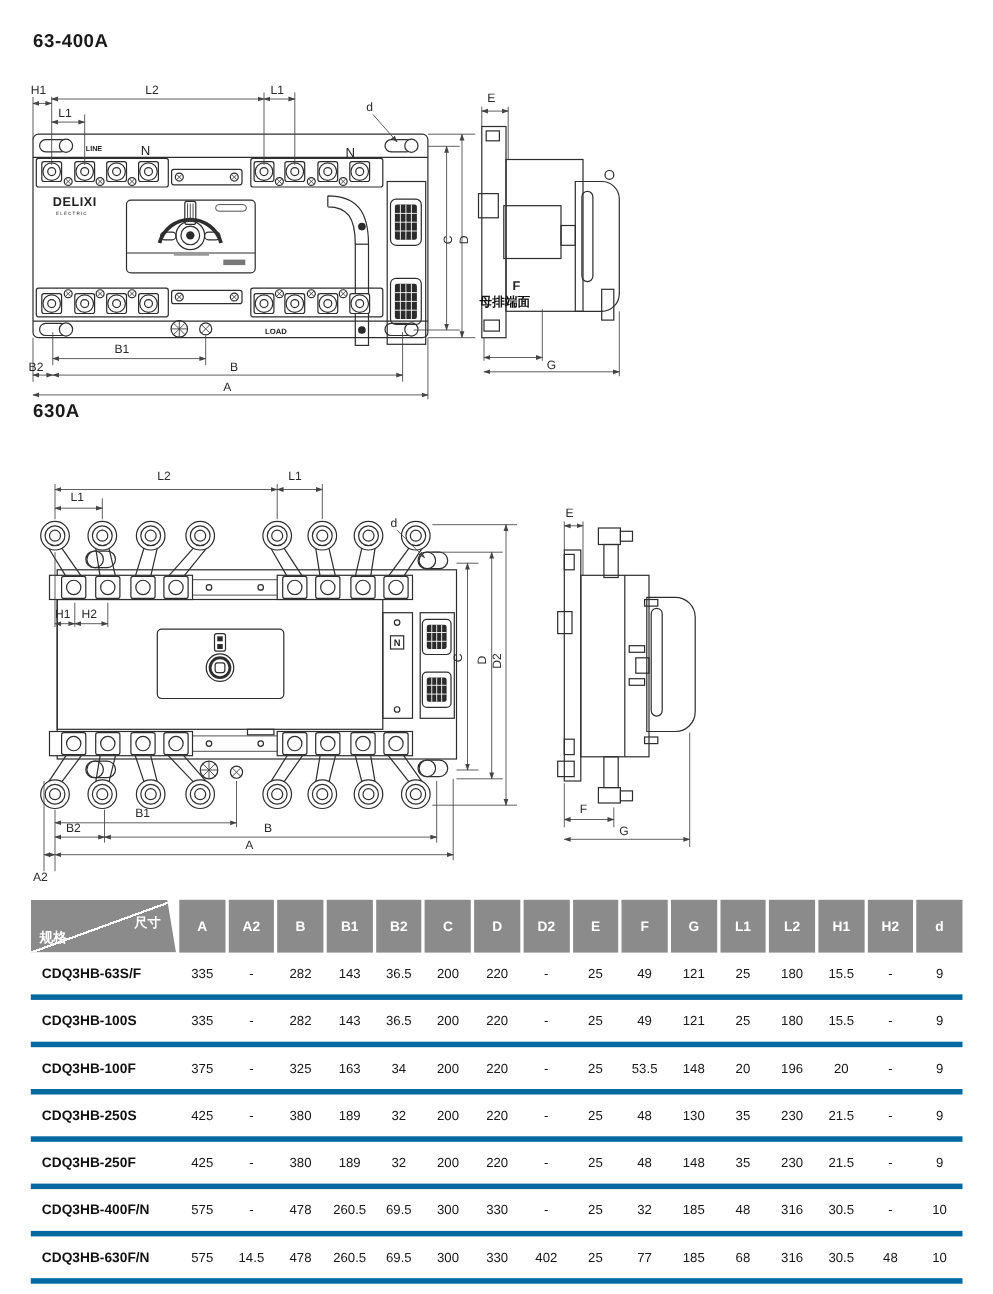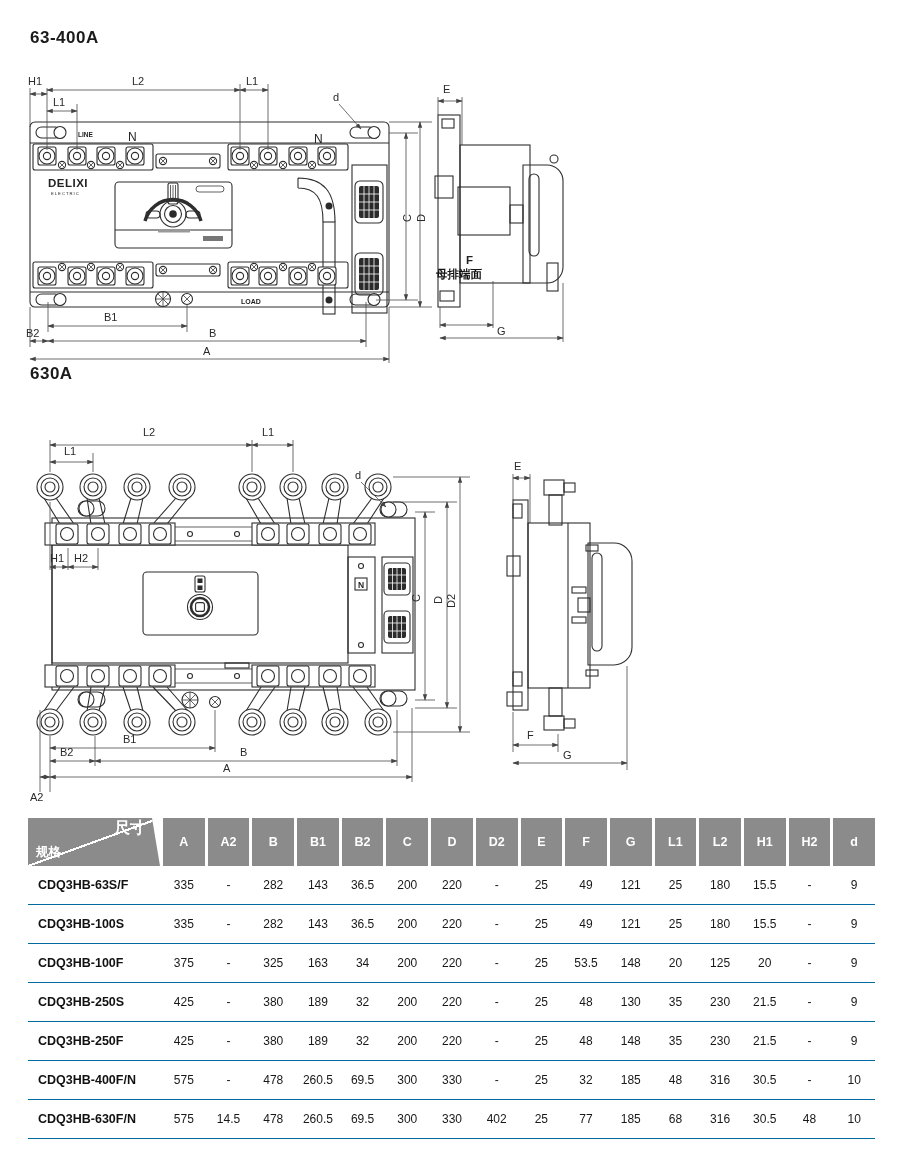--- a/index.html
+++ b/index.html
@@ -23,23 +23,23 @@
   .dim-table{position:absolute;left:28px;top:818px;width:847px;}
   .tgrid{display:grid;grid-template-columns:132px repeat(16,1fr);column-gap:3px;}
   .thead-row{height:48px;}
   .th{background:#8b8b8b;color:#fff;font-size:12.5px;font-weight:bold;
       display:flex;align-items:center;justify-content:center;}
   .corner{position:relative;background:#8b8b8b;
       clip-path:polygon(0 0,calc(100% - 8px) 0,100% 100%,0 100%);
       background-image:linear-gradient(to bottom right,
         transparent 0 calc(50% - 1px), #fff calc(50% - 1px) calc(50% + 1px),
         transparent calc(50% + 1px));}
-  .corner .c-top{position:absolute;top:0;right:14px;color:#fff;font-size:16px;font-weight:bold;}
+  .corner .c-top{position:absolute;top:13px;right:14px;color:#fff;font-size:12px;font-weight:bold;}
   .corner .c-bot{position:absolute;bottom:5px;left:8px;color:#fff;font-size:12.5px;font-weight:bold;text-align:right;}
-  .trow{height:38px;border-bottom:1px solid #0369a1;align-items:center;}
+  .trow{height:38px;border-bottom:5px solid #0369a1;align-items:center;}
   .tcell{font-size:12px;color:#181818;display:flex;align-items:center;justify-content:center;}
   .tcell.model{justify-content:flex-start;padding-left:10px;font-size:12.5px;font-weight:600;color:#111;}
 </style>
 </head>
 <body>
 
 <div class="page">
 
   <div class="sec-title" id="title1">63-400A</div>
 
@@ -529,21 +529,21 @@
           <div class="tcell">325</div>
           <div class="tcell">163</div>
           <div class="tcell">34</div>
           <div class="tcell">200</div>
           <div class="tcell">220</div>
           <div class="tcell">-</div>
           <div class="tcell">25</div>
           <div class="tcell">53.5</div>
           <div class="tcell">148</div>
           <div class="tcell">20</div>
-          <div class="tcell">125</div>
+          <div class="tcell">196</div>
           <div class="tcell">20</div>
           <div class="tcell">-</div>
           <div class="tcell">9</div>
         </div>
         <div class="tgrid trow">
           <div class="tcell model">CDQ3HB-250S</div>
           <div class="tcell">425</div>
           <div class="tcell">-</div>
           <div class="tcell">380</div>
           <div class="tcell">189</div>

